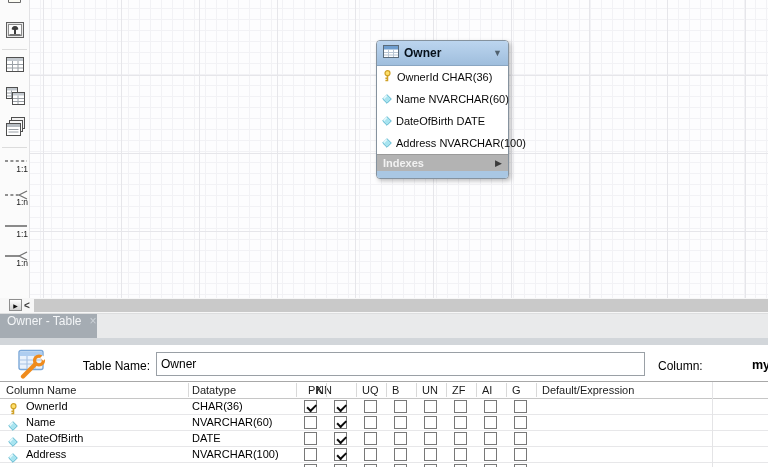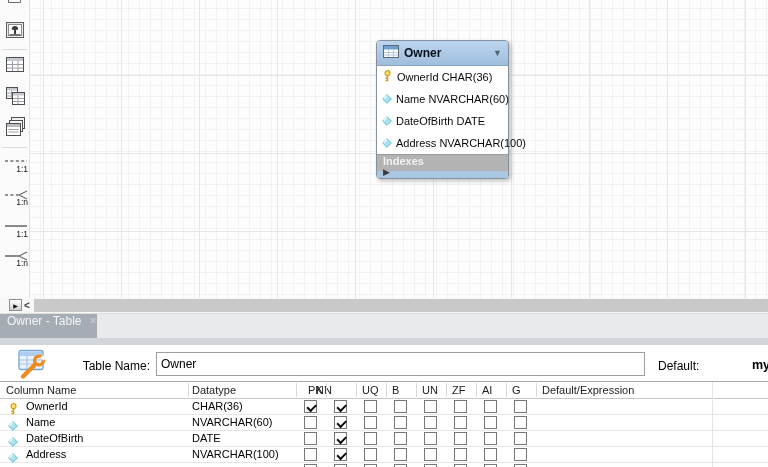--- a/index.html
+++ b/index.html
@@ -39,22 +39,22 @@
     height:25px; display:flex; align-items:center; gap:5px; padding:0 6px;
     background:linear-gradient(#bcd5ef, #9fbedd);
     border-bottom:1px solid #8aa6c2; border-radius:3px 3px 0 0;
   }
   .ent-title { font-size:12px; font-weight:bold; color:#06101a; flex:1; }
   .ent-caret { font-size:9px; color:#50616f; }
   .ent-body { background:#fff; }
   .ent-row { height:22px; display:flex; align-items:center; gap:4px; padding-left:5px; }
   .ent-row .lbl { font-size:11px; color:#0a0a0a; white-space:nowrap; }
   .ent-indexes {
-    height:17px; background:#b3b3b3; display:flex; align-items:flex-start;
-    padding:0 6px; border-top:1px solid #9a9a9a;flex-direction:column;
+    height:17px; background:#b3b3b3; display:flex; align-items:center;
+    padding:0 6px; border-top:1px solid #9a9a9a;
   }
   .ent-indexes .lbl { flex:1; font-size:11px; font-weight:bold; color:#f2f2f2; }
   .ent-indexes .arrow { font-size:9px; color:#3a3a3a; }
   .ent-strip { height:7px; background:#a9c7e3; border-radius:0 0 3px 3px; }
 
   
   .hscroll { position:absolute; left:0; top:298px; width:768px; height:15px; background:#f7f7f7; }
   .hs-corner {
     position:absolute; left:9px; top:1px; width:13px; height:12px;
     border:1px solid #8e8e8e; background:linear-gradient(#ffffff,#d2d2d2);
@@ -253,21 +253,21 @@
         <rect x="3" y="1.5" width="24" height="19" rx="2" fill="#eaf2fc" stroke="#7aa7d8" stroke-width="1.4"></rect>
         <rect x="4" y="2.5" width="22" height="4.5" fill="#aecdf0"></rect>
         <path d="M4 11 H26 M4 15 H26 M11 7 V20 M19 7 V20" stroke="#aac4e4" stroke-width="1.2" fill="none"></path>
         <path d="M7 27.5 L19.5 15" stroke="#ef8b1d" stroke-width="4.2" stroke-linecap="round"></path>
         <circle cx="23" cy="11.5" r="4.4" fill="none" stroke="#ef8b1d" stroke-width="3.4"></circle>
         <path d="M25.5 7.5 L28.5 10.5" stroke="#fff" stroke-width="3.6"></path>
       </svg>
     </div>
     <div class="fld-label tn-label">Table Name:</div>
     <input class="tn-input" value="Owner" style="">
-    <div class="fld-label sc-label">Default:</div>
+    <div class="fld-label sc-label">Column:</div>
     <div class="sc-value">mydb</div>
 
     <div class="grid">
       <div class="g-header" id="grid-header">
           <span class="g-h-label" style="left: 6px;">Column Name</span>
           <span class="g-h-label" style="left: 192px;">Datatype</span>
           <span class="g-h-label" style="left: 308px; text-align: center;">PK</span>
           <span class="g-h-label" style="left: 316px;">NN</span>
           <span class="g-h-label" style="left: 362px;">UQ</span>
           <span class="g-h-label" style="left: 392px;">B</span>

